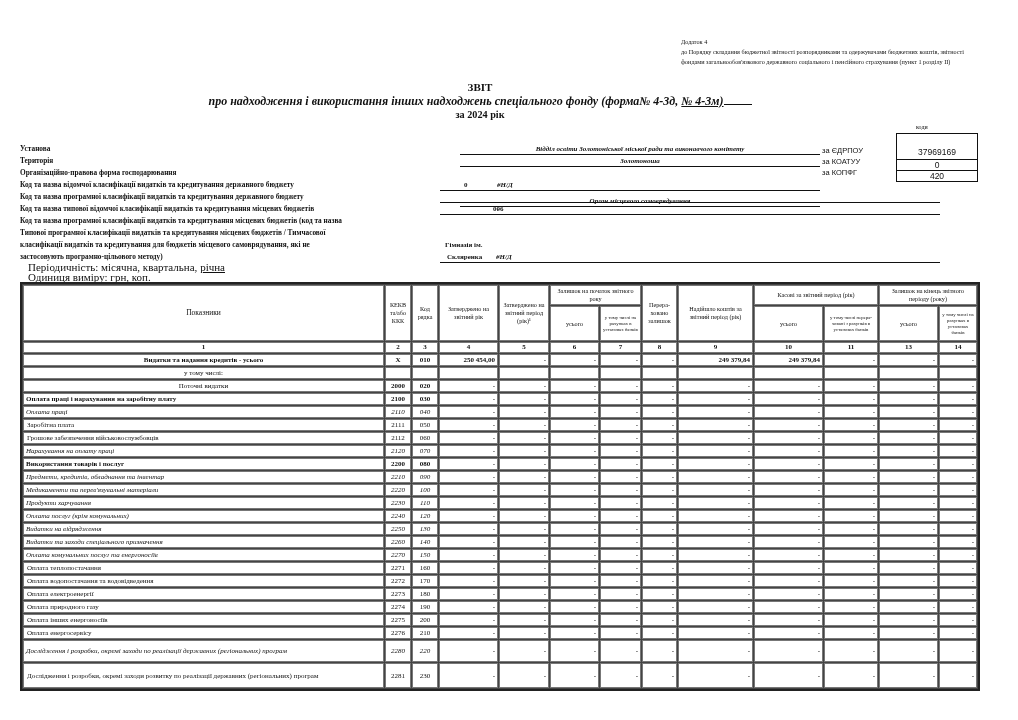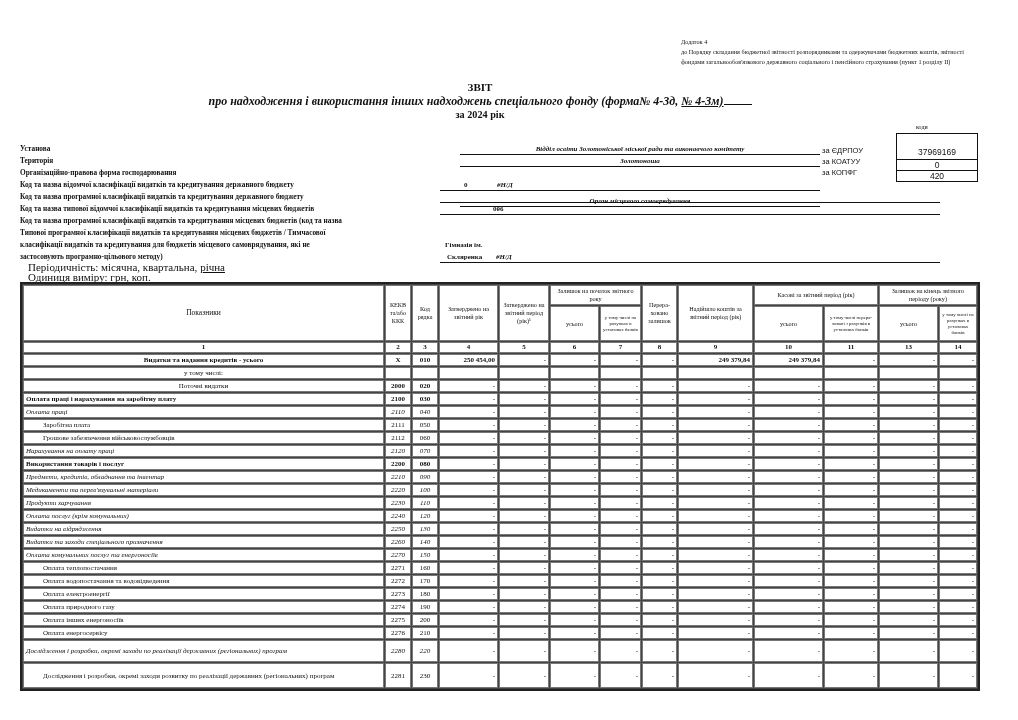--- a/index.html
+++ b/index.html
@@ -33,21 +33,21 @@
   table.rep td { background: #fff; border: 1px solid #777; padding: 0 2px; height: 11.8px; line-height: 10px; white-space: nowrap; overflow: hidden; }
   table.rep .hdr td { text-align: center; vertical-align: middle; white-space: normal; font-size: 6.2px; line-height: 8px; }
   table.rep .hdr td.big { font-size: 7.5px; }
   table.rep .hdr td.small { font-size: 4.8px; line-height: 6px; }
   table.rep .nums td { text-align: center; font-weight: bold; font-size: 7px; height: 9px; line-height: 9px; }
   table.rep td.num { text-align: right; }
   table.rep td.code { text-align: center; }
   table.rep tr.b td.lbl { font-weight: bold; }
   table.rep tr.i td.lbl, table.rep tr.i td.code { font-style: italic; }
   table.rep tr.bc td.code { font-weight: bold; }
-  table.rep tr.ind td.lbl { padding-left: 19px; }
+  table.rep tr.ind td.lbl { padding-left: 3px; }
   table.rep tr.ctr td.lbl { text-align: center; }
   table.rep tr.total td { font-weight: bold; }
   table.rep tr.tall td { height: 22px; white-space: normal; }
   table.rep tr.tall2 td { height: 25px; white-space: normal; }
 </style>
 </head>
 <body>
 
 <div class="appendix">
   <span class="ap-title">Додаток 4</span>

